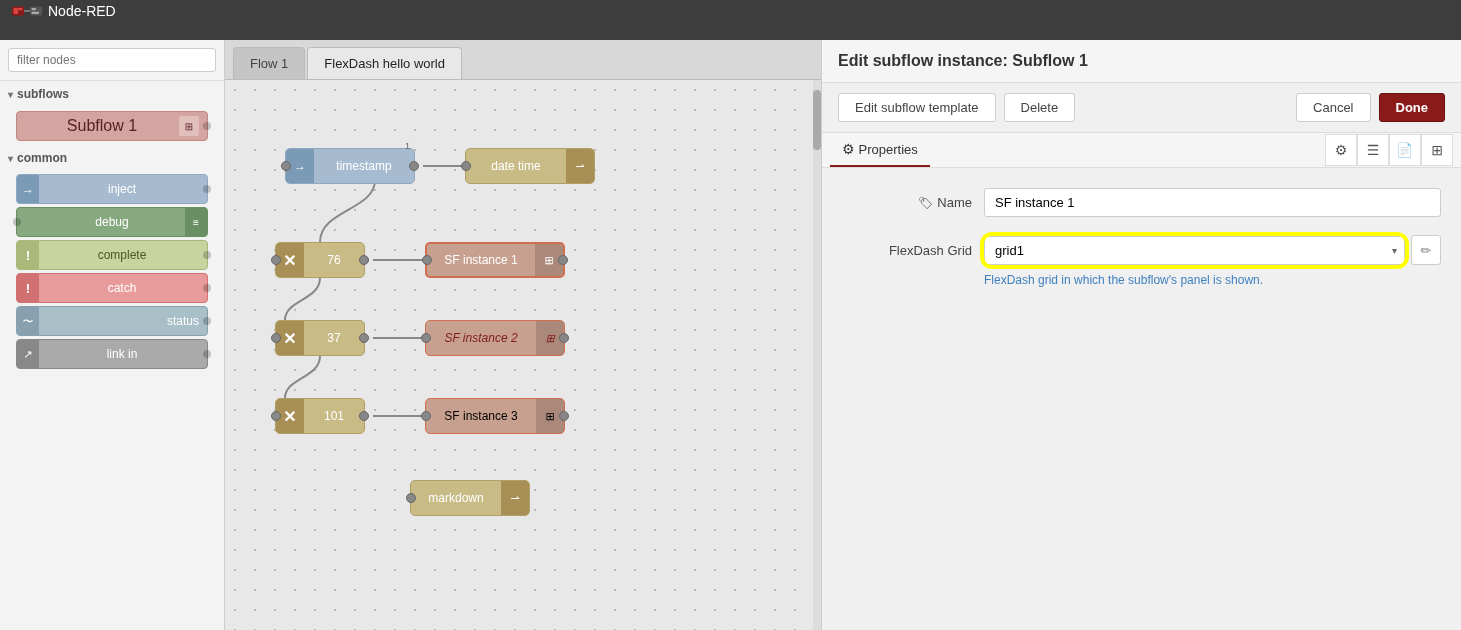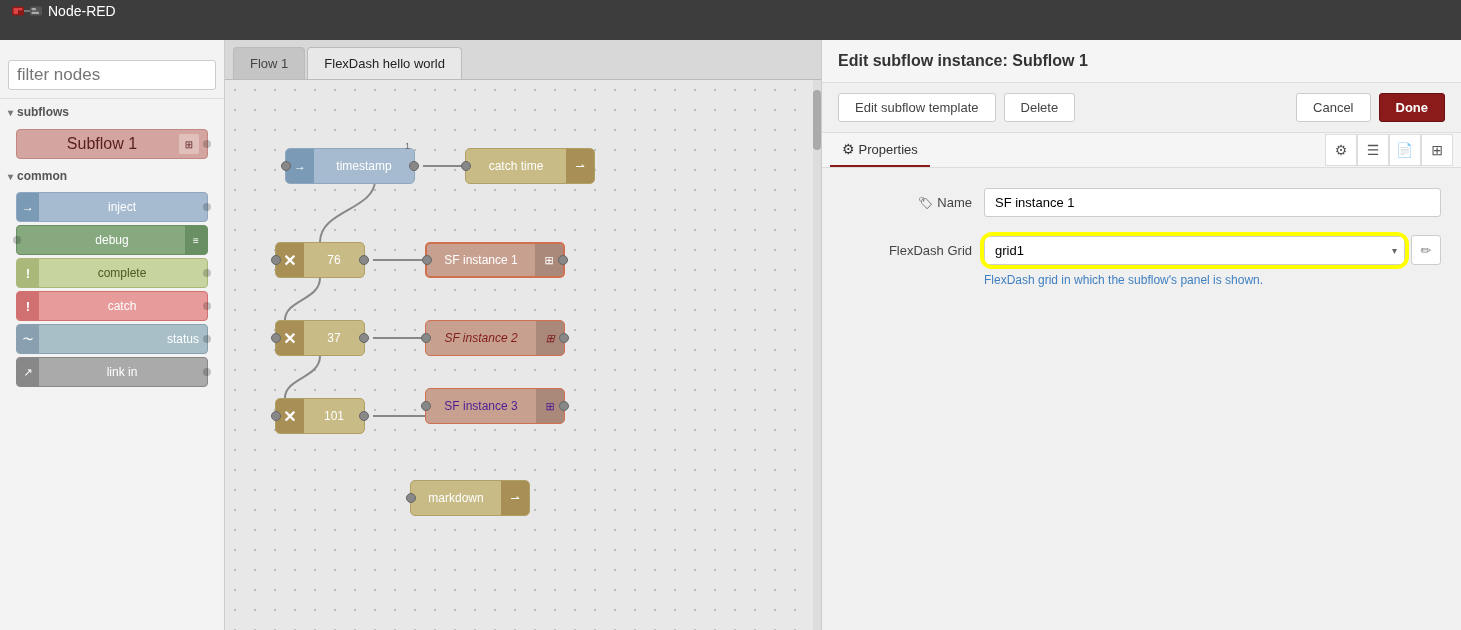--- a/index.html
+++ b/index.html
@@ -46,24 +46,23 @@
     }
     .search-box {
       padding: 8px;
       border-bottom: 1px solid #ddd;
     }
     .search-box input {
       width: 100%;
       padding: 4px 8px;
       border: 1px solid #ccc;
       border-radius: 3px;
-      font-size: 17px;
+      font-size: 12px;
       background: #fff;
       color: #999;
-      margin-top: 12px;
     }
     .sidebar-content {
       overflow-y: auto;
       flex: 1;
     }
     .sidebar-section-header {
       display: flex;
       align-items: center;
       padding: 6px 8px;
       font-size: 12px;
@@ -353,24 +352,24 @@
       width: 90px;
       left: 50px;
       top: 318px;
     }
     .fn-change101 .fn-icon { background: #a88f55; color: #fff; font-size: 14px; }
 
     
     .fn-sf3 {
       background: #c8a090;
       border: 1px solid #d07050;
-      color: #4c1d95;
+      color: #000000;
       width: 140px;
       left: 200px;
-      top: 308px;
+      top: 318px;
     }
 
     
     .fn-markdown {
       background: #c8bb85;
       border: 1px solid #b0a065;
       color: #fff;
       width: 120px;
       left: 185px;
       top: 400px;
@@ -715,21 +714,21 @@
       <div class="flow-node fn-timestamp">
         <div class="fn-icon">→</div>
         <span class="fn-label">timestamp</span>
         <div class="fn-port-left"></div>
         <div class="fn-port-right"></div>
         <div class="fn-badge">1</div>
       </div>
 
       <div class="flow-node fn-datetime" style="position:absolute;left:240px;top:68px;border-radius:5px;background:#c8bb85;border:1px solid #b0a065;color:#fff;width:130px;height:36px;display:flex;align-items:center;">
         <div class="fn-port-left"></div>
-        <span class="fn-label" style="flex:1;text-align:center;padding:0 6px;">catch time</span>
+        <span class="fn-label" style="flex:1;text-align:center;padding:0 6px;">date time</span>
         <div style="width:28px;height:100%;background:#a88f55;border-radius:0 4px 4px 0;display:flex;align-items:center;justify-content:center;">
           <span style="color:#fff;font-size:11px;">⇀</span>
         </div>
       </div>
 
       <div class="flow-node fn-change76">
         <div class="fn-icon" style="font-size:16px;font-weight:bold;">✕</div>
         <span class="fn-label">76</span>
         <div class="fn-port-left"></div>
         <div class="fn-port-right"></div>

